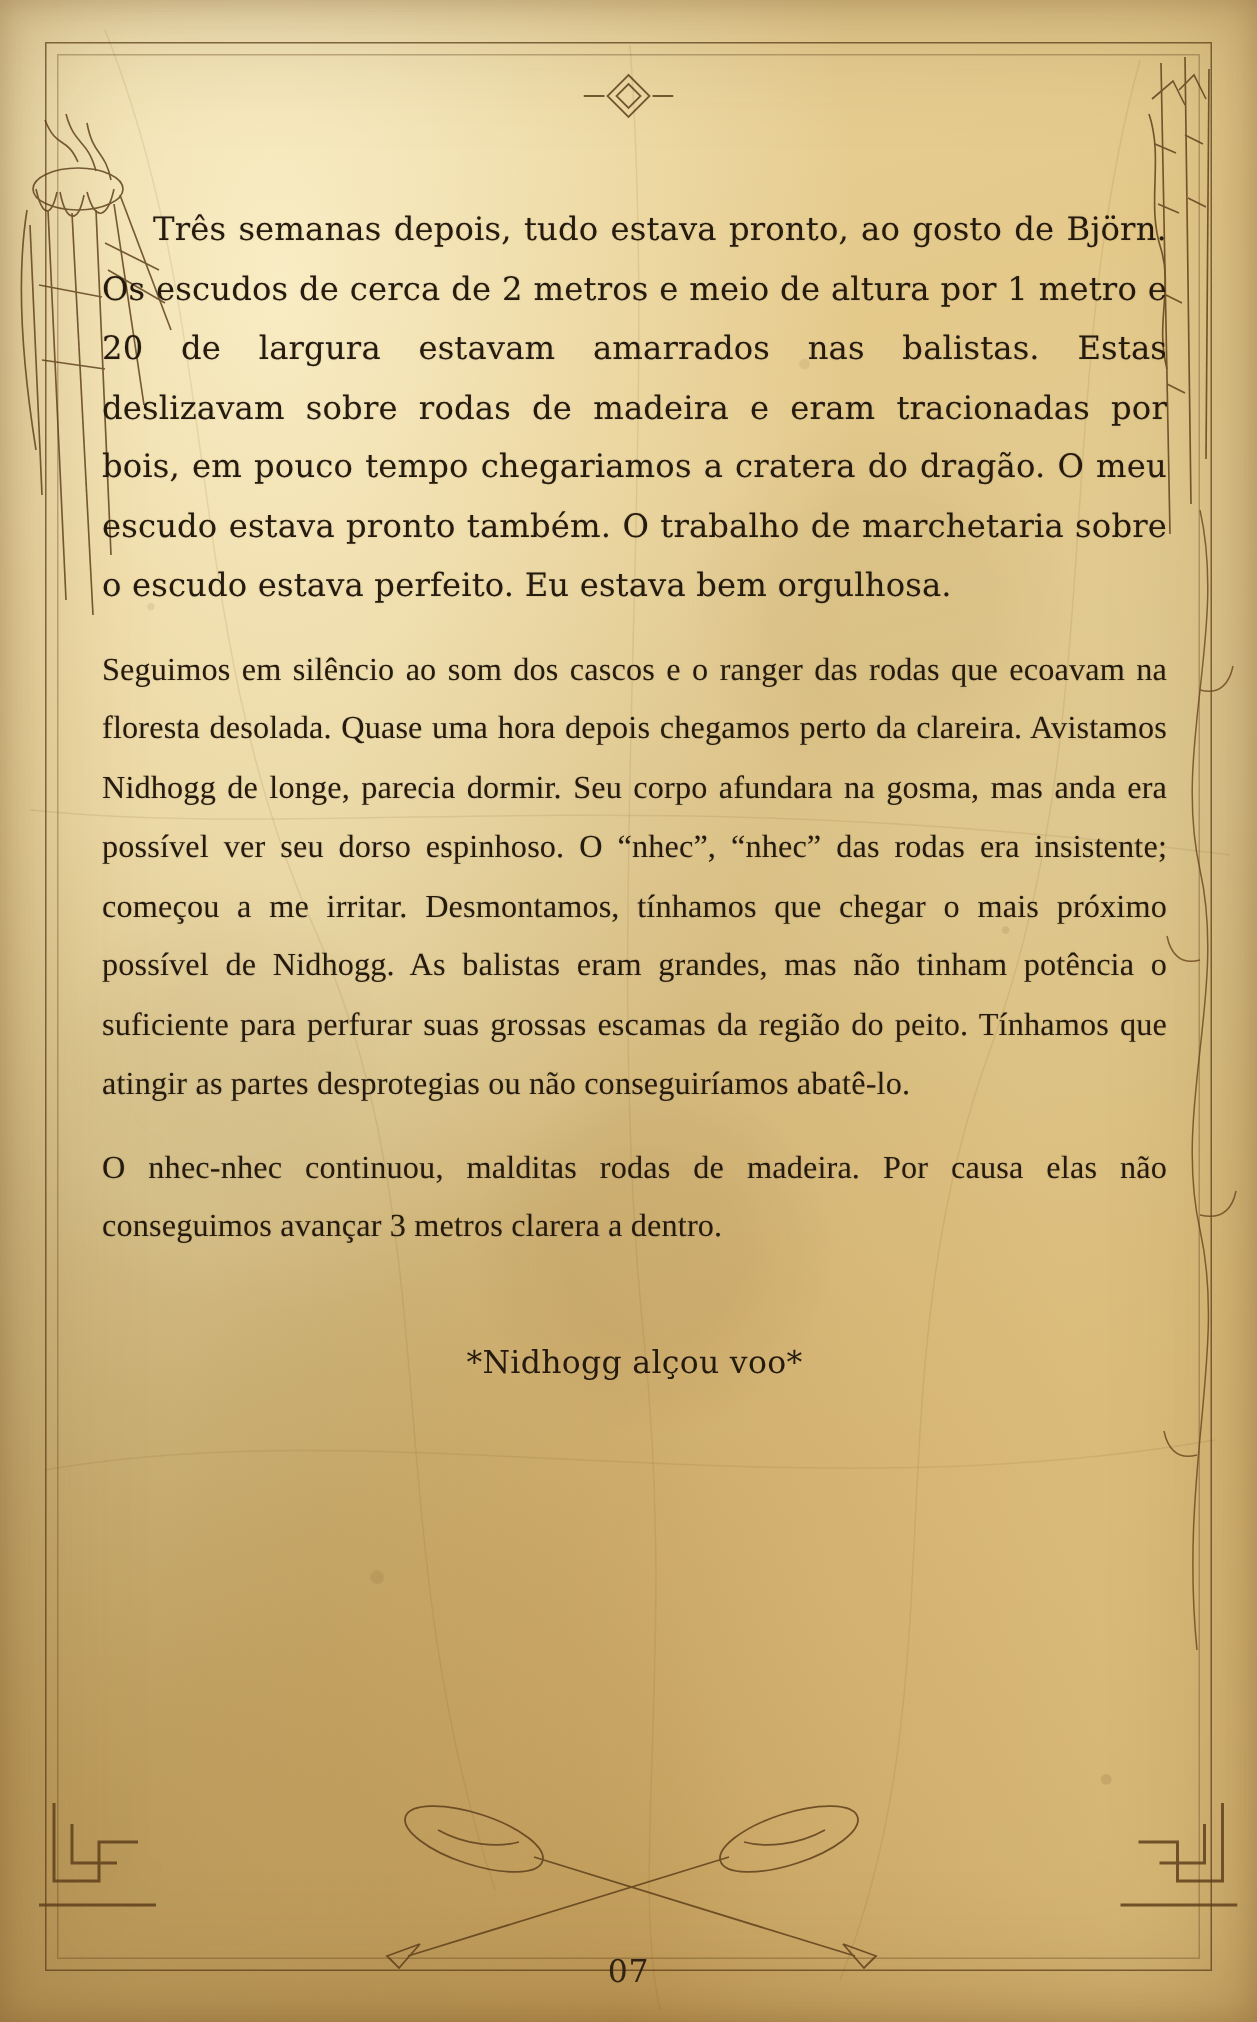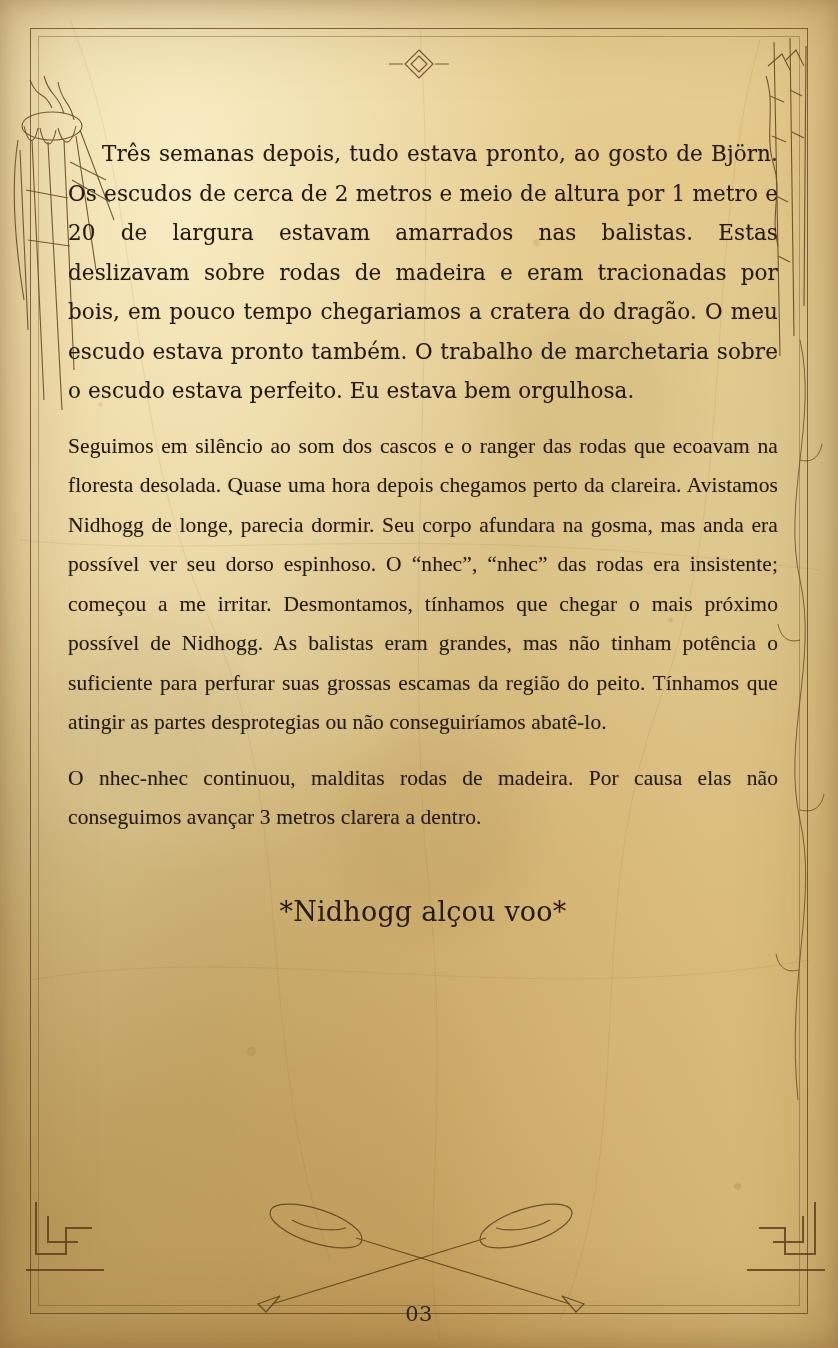--- a/index.html
+++ b/index.html
@@ -102,21 +102,21 @@
     text-indent: 34px;
     text-shadow: 0 0 1px rgba(60,40,15,0.25);
   }
   .body-text.no-indent { text-indent: 0; font-family: Liberation Serif, serif; }
 
   .centered-note {
     margin-top: 58px;
     text-align: center;
     color: #241a0e;
     font-family: "DejaVu Serif", serif;
-    font-size: 27px;
+    font-size: 21px;
     letter-spacing: 0.2px;
   }
 
   .page-number {
     position: absolute;
     left: 0;
     right: 0;
     bottom: 22px;
     text-align: center;
     color: #2b2012;
@@ -238,16 +238,16 @@
     </g>
   </svg>
 
   <div class="content">
     <p class="body-text">Três semanas depois, tudo estava pronto, ao gosto de Björn. Os escudos de cerca de 2 metros e meio de altura por 1 metro e 20 de largura estavam amarrados nas balistas. Estas deslizavam sobre rodas de madeira e eram tracionadas por bois, em pouco tempo chegariamos a cratera do dragão. O meu escudo estava pronto também. O trabalho de marchetaria sobre o escudo estava perfeito. Eu estava bem orgulhosa.</p>
     <p class="body-text no-indent">Seguimos em silêncio ao som dos cascos e o ranger das rodas que ecoavam na floresta desolada. Quase uma hora depois chegamos perto da clareira. Avistamos Nidhogg de longe, parecia dormir. Seu corpo afundara na gosma, mas anda era possível ver seu dorso espinhoso. O “nhec”, “nhec” das rodas era insistente; começou a me irritar. Desmontamos, tínhamos que chegar o mais próximo possível de Nidhogg. As balistas eram grandes, mas não  tinham potência  o suficiente para perfurar suas grossas escamas da região do peito. Tínhamos que atingir as partes desprotegias ou não conseguiríamos abatê-lo.</p>
     <p class="body-text no-indent">O nhec-nhec continuou, malditas rodas de madeira. Por causa elas não conseguimos avançar 3 metros clarera a dentro.</p>
     <div class="centered-note">*Nidhogg alçou voo*</div>
   </div>
 
-  <div class="page-number">03</div>
+  <div class="page-number">07</div>
 
   <div class="edge-shadow"></div>
 </div>
 
 </body></html>

